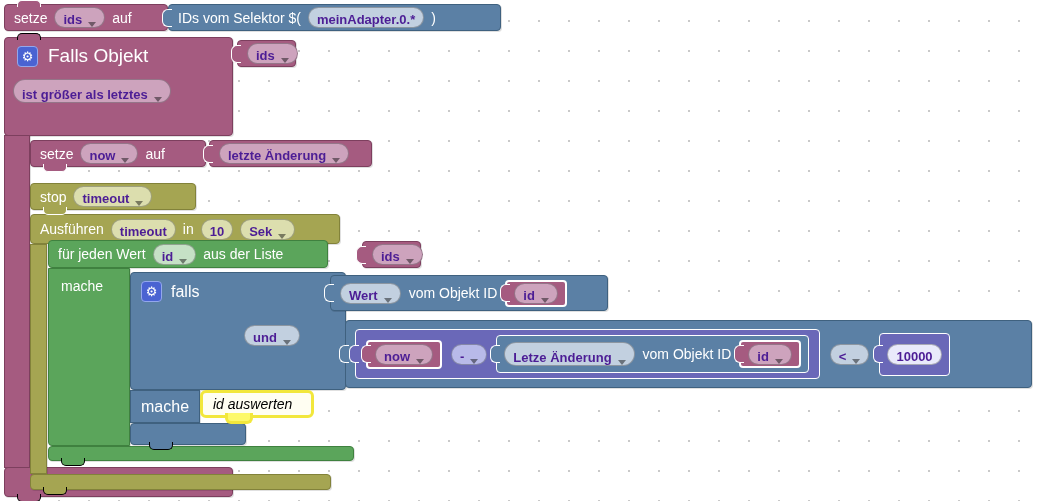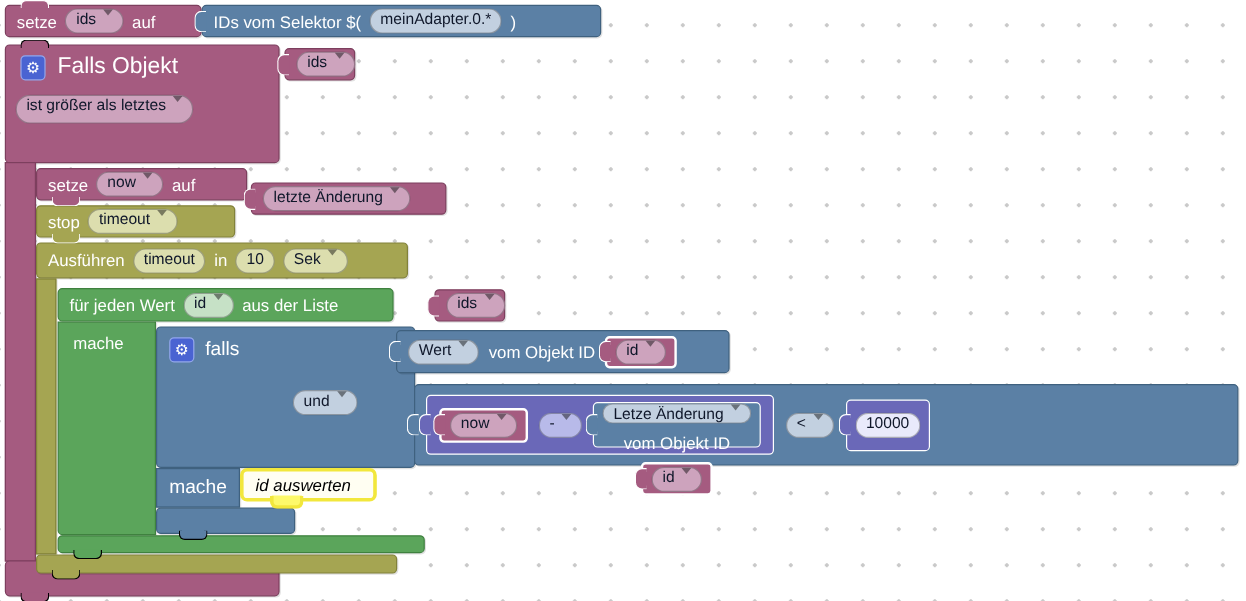--- a/index.html
+++ b/index.html
@@ -20,29 +20,30 @@
     display:flex;align-items:center;gap:7px;padding:0 9px;
     color:#fff;font-size:14px;white-space:nowrap;
     box-shadow:1px 1px 0 rgba(0,0,0,0.12);
   }
   .part{
     position:absolute;box-sizing:border-box;border:1px solid;border-radius:4px;
     box-shadow:1px 1px 0 rgba(0,0,0,0.12);
   }
   .magenta,.bg-magenta{background:#a55b80;border-color:#7d3f5e;}
   .blue,.bg-blue{background:#5b80a5;border-color:#3f617f;}
-  .olive,.bg-olive{background:#a5a552;border-color:#82823a;}
+  .olive,.bg-olive{background:#a5a552;border-color:#82823a;margin-top:12px;}
   .green,.bg-green{background:#5ba55b;border-color:#3f813f;}
   .violet,.bg-violet{background:#6a68b8;border-color:#4c4a92;}
   .lbl{color:#fff;}
   .field{
     box-sizing:border-box;height:21px;padding:0 8px;border-radius:11px;
-    display:inline-flex;align-items:flex-start;gap:6px;
-    font-size:13px;color:#0f172a;border:1px solid rgba(0,0,0,0.28);
+    display:inline-flex;align-items:flex-end;gap:6px;
+    font-size:13px;color:#4c1d95;border:1px solid rgba(0,0,0,0.28);
     white-space:nowrap;
+    font-weight:bold;
   }
   .f-magenta{background:#cda3bd;}
   .f-blue{background:#c2d0e0;}
   .f-olive{background:#dcdeae;}
   .f-green{background:#c6e1c6;}
   .f-violet{background:#b8bae9;}
   .f-num{background:#e9eafb;}
   .arrow{
     width:0;height:0;flex:none;
     border-left:4px solid transparent;border-right:4px solid transparent;
@@ -141,21 +142,21 @@
   <div class="block magenta" style="left:30px;top:140px;width:176px;height:27px;">
     <span class="lbl">setze</span>
     <span class="field f-magenta">
       <span>now</span>
       <span class="arrow"></span>
     </span>
     <span class="lbl">auf</span>
     <span class="bump-bottom bg-magenta"></span>
   </div>
 
-  <div class="block magenta" style="left:209px;top:152px;width:163px;height:27px;">
+  <div class="block magenta" style="left:209px;top:140px;width:163px;height:27px;">
     <span class="tab bg-magenta"></span>
     <span class="field f-magenta">
       <span>letzte Änderung</span>
       <span class="arrow"></span>
     </span>
   </div>
 
   <div class="block olive" style="left:30px;top:171px;width:166px;height:27px;">
     <span class="lbl">stop</span>
     <span class="field f-olive">
@@ -246,21 +247,21 @@
         <span class="tab bg-magenta"></span>
         <span class="field f-magenta">
           <span>now</span>
           <span class="arrow"></span>
         </span>
       </span>
       <span class="field f-violet">
         <span>-</span>
         <span class="arrow"></span>
       </span>
-      <span class="vblock blue bordered1" style="height:38px;gap:8px;flex-direction:column;">
+      <span class="vblock blue bordered1" style="height:38px;gap:8px;">
         <span class="tab bg-blue"></span>
         <span class="field f-blue" style="height:24px;border-radius:12px;">
           <span>Letze Änderung</span>
           <span class="arrow"></span>
         </span>
         <span class="lbl">vom Objekt ID</span>
         <span class="vblock magenta bordered2" style="height:28px;">
           <span class="tab bg-magenta"></span>
           <span class="field f-magenta">
             <span>id</span>

